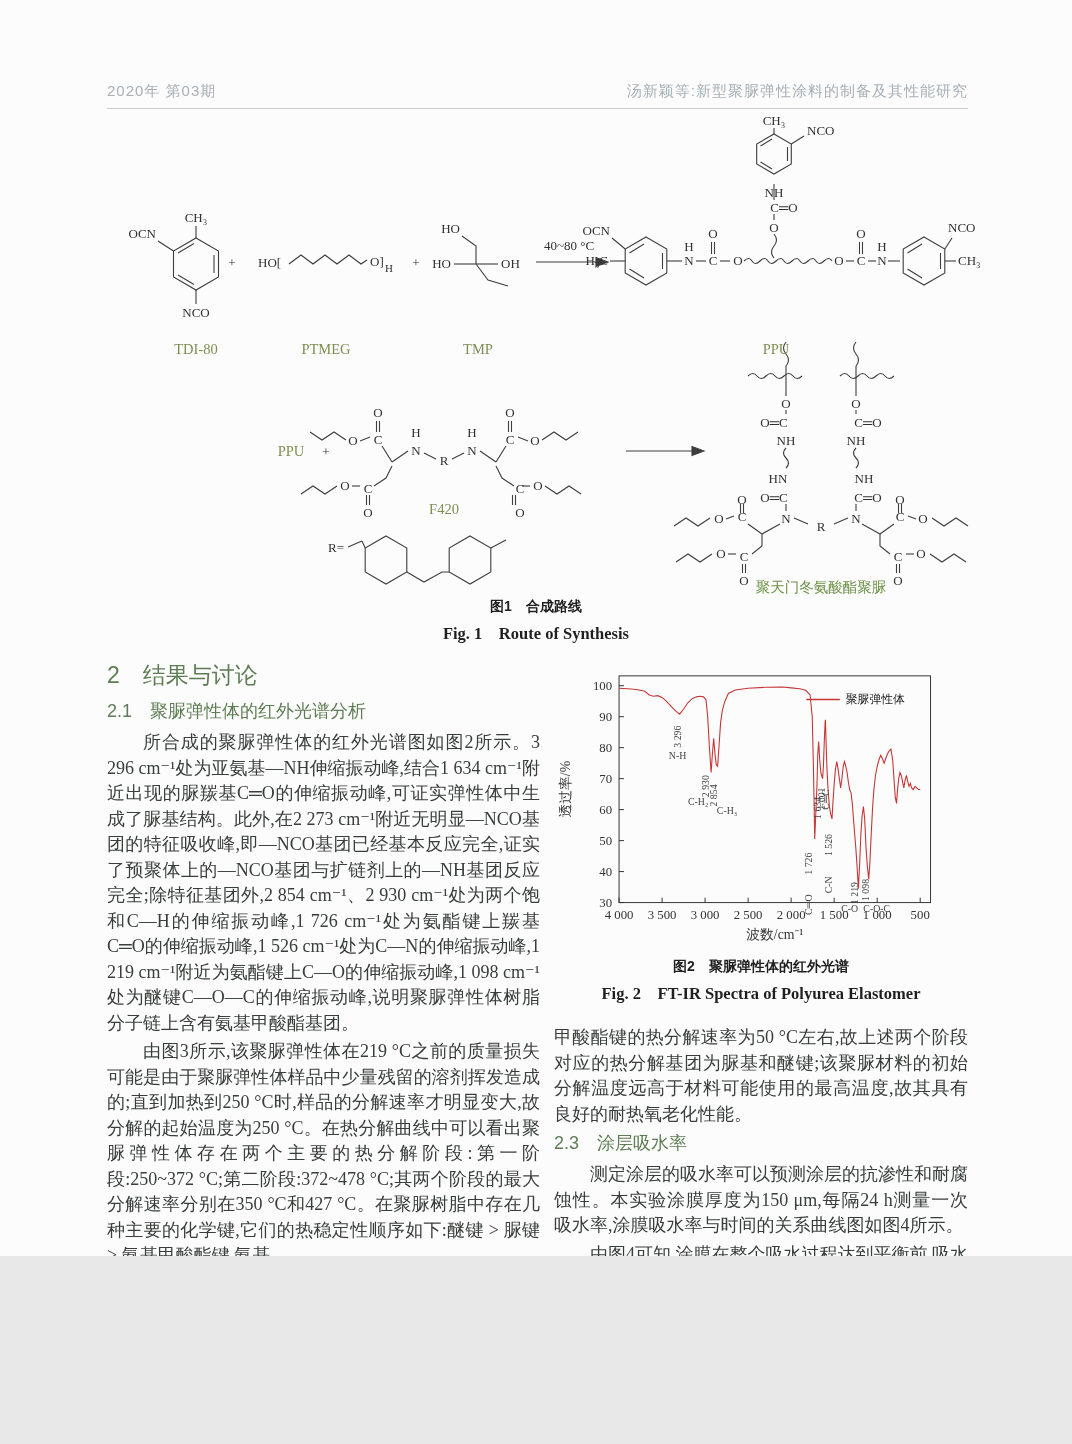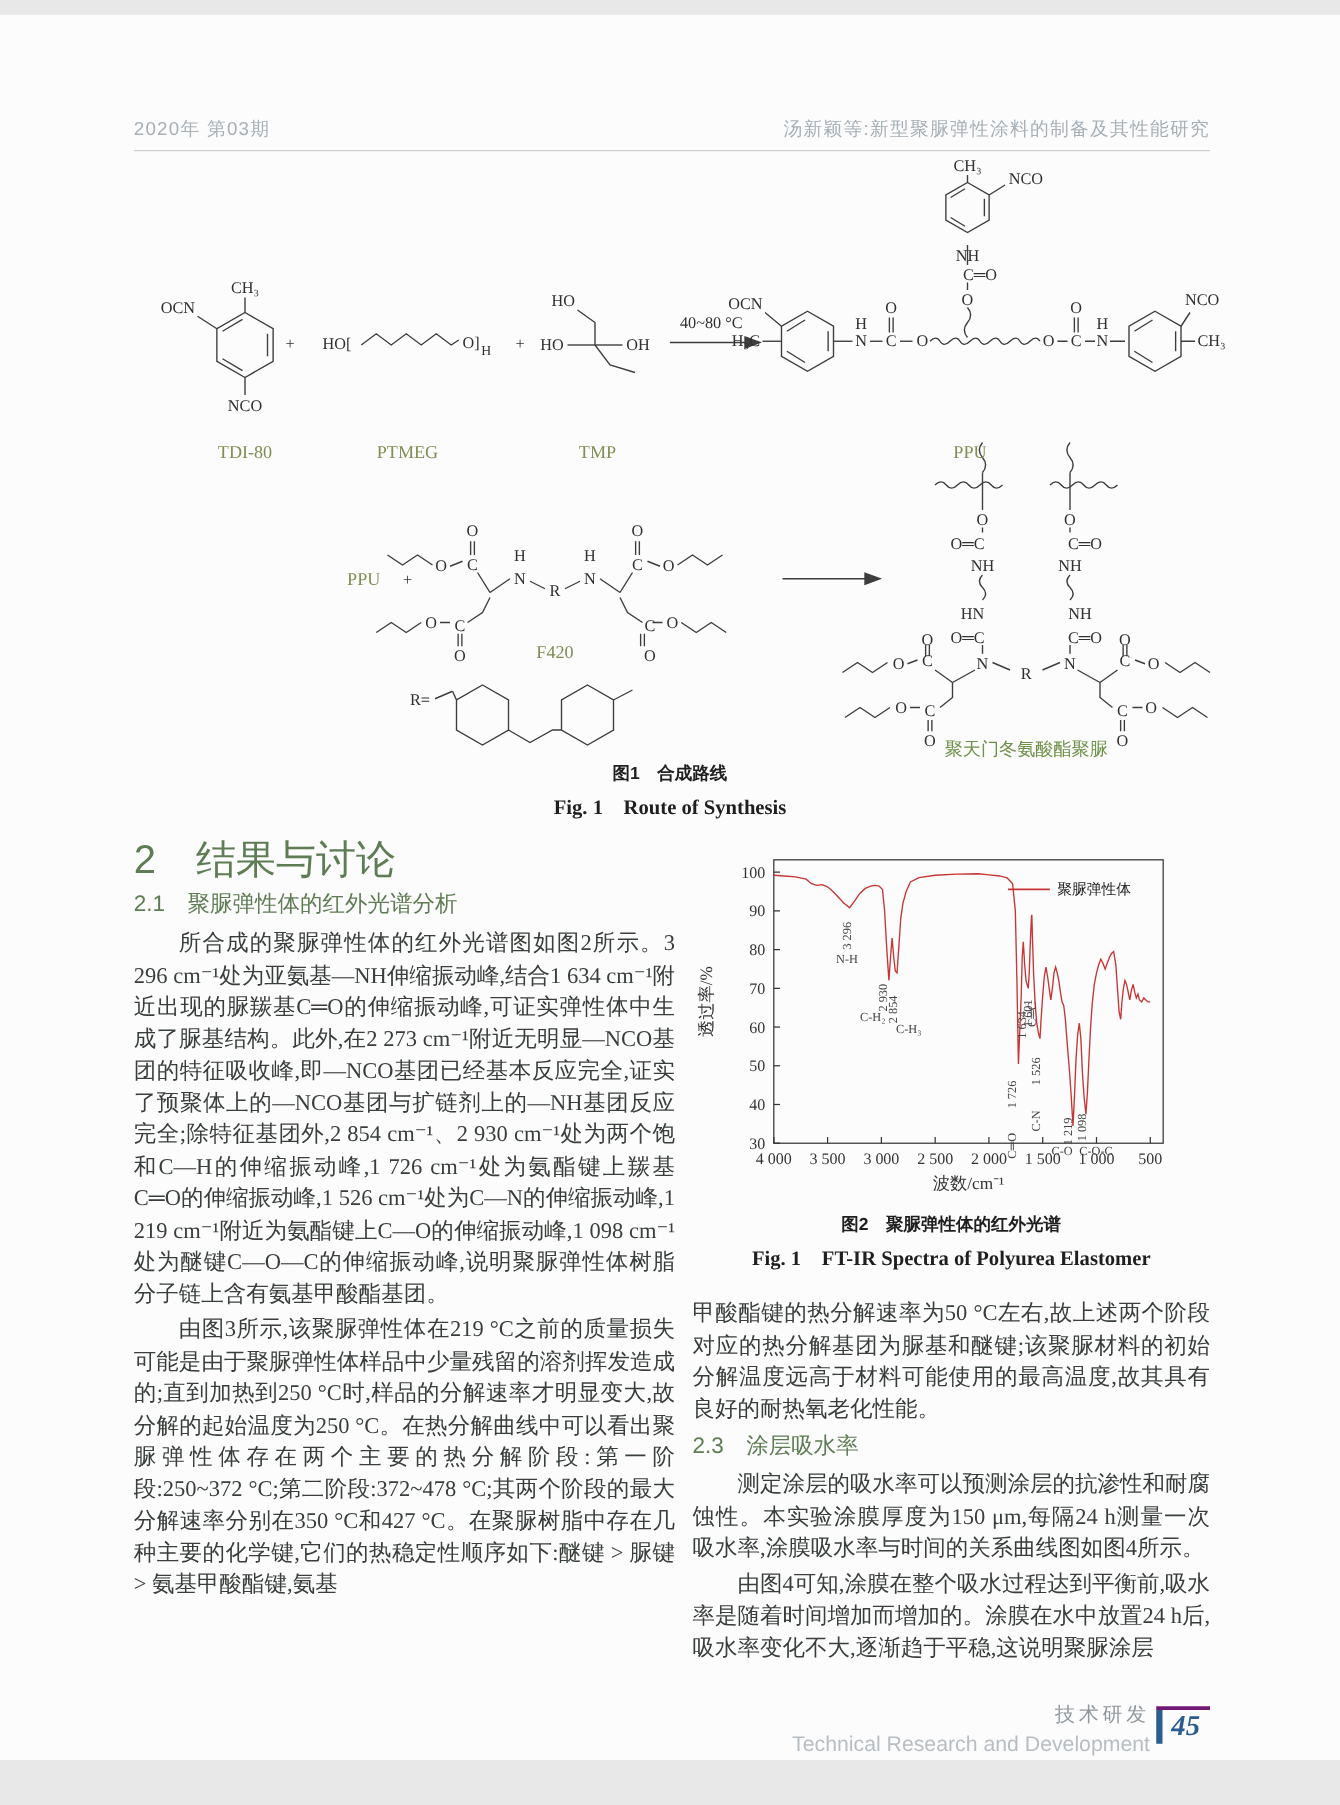--- a/index.html
+++ b/index.html
@@ -1,36 +1,36 @@
 <!DOCTYPE html>
 <html><head>
 <meta charset="utf-8">
 <style>
   html,body{margin:0;padding:0;background:#e8e8e8;}
-  .page{position:relative;width:1072px;height:1396px;background:#fcfcfc;overflow:hidden;
-        font-family:"Liberation Serif","DejaVu Serif",serif;color:#383e3a;margin-top:12px;}
+  .page{position:relative;width:1072px;height:1256px;background:#fcfcfc;overflow:hidden;
+        font-family:"Liberation Serif","DejaVu Serif",serif;color:#383e3a;}
   
   .header{position:absolute;left:107px;right:104px;top:82px;display:flex;justify-content:space-between;
           font-size:15px;color:#a7b0b7;font-family:"Liberation Sans",sans-serif;letter-spacing:1px;}
   .rule{position:absolute;left:107px;right:104px;top:108px;border-top:1px solid #c9cdd0;}
   
   #fig1{position:absolute;left:86px;top:114px;}
   .bond{stroke:#3d3d3d;stroke-width:1.1;fill:none;}
   .atom{font-size:13px;fill:#303030;font-family:"Liberation Serif",serif;text-anchor:middle;}
   .as{text-anchor:start;} .ae{text-anchor:end;} .sm{font-size:11px;}
   .mol{font-size:14.5px;fill:#7f8e52;text-anchor:middle;font-family:"Liberation Serif",serif;}
   .molg{fill:#6d9147;}
   .cond{font-size:13px;fill:#303030;text-anchor:middle;}
   .cap1{position:absolute;left:0;right:0;top:598px;text-align:center;color:#1f1f1f;}
   .cap-zh{font-size:14px;font-weight:bold;font-family:"Liberation Sans",sans-serif;}
   .cap-en{font-size:16.5px;font-weight:bold;margin-top:7px;font-family:"Liberation Serif",serif;}
   
   .cols{position:absolute;left:107px;top:660px;width:861px;display:flex;gap:14px;}
   .colL{width:433px;} .colR{width:414px;}
-  h2.sec{font-size:32px;line-height:30px;color:#5e7d54;font-family:"Liberation Sans",sans-serif;font-weight:500;margin:0 0 9px 0;}
+  h2.sec{font-size:23px;line-height:30px;color:#5e7d54;font-family:"Liberation Sans",sans-serif;font-weight:500;margin:0 0 9px 0;}
   h3.sub{font-size:18px;line-height:24px;color:#5e7d54;font-family:"Liberation Sans",sans-serif;font-weight:500;margin:4px 0 7px 0;}
   p.body{font-size:18px;line-height:25.5px;text-align:justify;margin:0 0 3px 0;text-indent:2em;}
   p.noind{text-indent:0;}
   .cap2{text-align:center;color:#1f1f1f;margin:6px 0 20px 0;}
   
   .footer{position:absolute;right:104px;top:1350px;display:flex;align-items:flex-start;gap:5px;}
   .ftxt{text-align:right;font-family:"Liberation Sans",sans-serif;}
   .fzh{font-size:16px;color:#8f979d;letter-spacing:3px;}
   .fen{font-size:17px;color:#b7bec3;margin-top:3px;}
   .pagebox{margin-top:3px;border-top:3px solid #701a75;position:relative;padding:0 8px 4px 12px;}
@@ -344,21 +344,21 @@
           <text x="279.1690607734806" y="151.71428571428572" text-anchor="start" font-size="10" fill="#444" font-family="&quot;Liberation Serif&quot;,serif" transform="rotate(-90 279.1690607734806 151.71428571428572)">C═C</text>
           <text x="281.7878453038674" y="198.85714285714286" text-anchor="start" font-size="10" fill="#444" font-family="&quot;Liberation Serif&quot;,serif" transform="rotate(-90 281.7878453038674 198.85714285714286)">1 526</text>
           <text x="281.7878453038674" y="236.57142857142858" text-anchor="start" font-size="10" fill="#444" font-family="&quot;Liberation Serif&quot;,serif" transform="rotate(-90 281.7878453038674 236.57142857142858)">C-N</text>
           <text x="307.9756906077348" y="247.57142857142858" text-anchor="start" font-size="10" fill="#444" font-family="&quot;Liberation Serif&quot;,serif" transform="rotate(-90 307.9756906077348 247.57142857142858)">1 219</text>
           <text x="299.9447513812155" y="255.42857142857142" text-anchor="middle" font-size="10" fill="#444" font-family="&quot;Liberation Serif&quot;,serif">C-O</text>
           <text x="319.1491712707182" y="244.42857142857142" text-anchor="start" font-size="10" fill="#444" font-family="&quot;Liberation Serif&quot;,serif" transform="rotate(-90 319.1491712707182 244.42857142857142)">1 098</text>
           <text x="327.44198895027625" y="255.42857142857142" text-anchor="middle" font-size="10" fill="#444" font-family="&quot;Liberation Serif&quot;,serif">C-O-C</text>
         </svg>
       <div class="cap2">
         <div class="cap-zh">图2　聚脲弹性体的红外光谱</div>
-        <div class="cap-en">Fig. 1　FT-IR Spectra of Polyurea Elastomer</div>
+        <div class="cap-en">Fig. 2　FT-IR Spectra of Polyurea Elastomer</div>
       </div>
       <p class="body noind">甲酸酯键的热分解速率为50 °C左右,故上述两个阶段对应的热分解基团为脲基和醚键;该聚脲材料的初始分解温度远高于材料可能使用的最高温度,故其具有良好的耐热氧老化性能。</p>
       <h3 class="sub">2.3　涂层吸水率</h3>
       <p class="body">测定涂层的吸水率可以预测涂层的抗渗性和耐腐蚀性。本实验涂膜厚度为150 μm,每隔24 h测量一次吸水率,涂膜吸水率与时间的关系曲线图如图4所示。</p>
       <p class="body">由图4可知,涂膜在整个吸水过程达到平衡前,吸水率是随着时间增加而增加的。涂膜在水中放置24 h后,吸水率变化不大,逐渐趋于平稳,这说明聚脲涂层</p>
     </div>
   </div>
 
   <div class="footer">
     <div class="ftxt">

